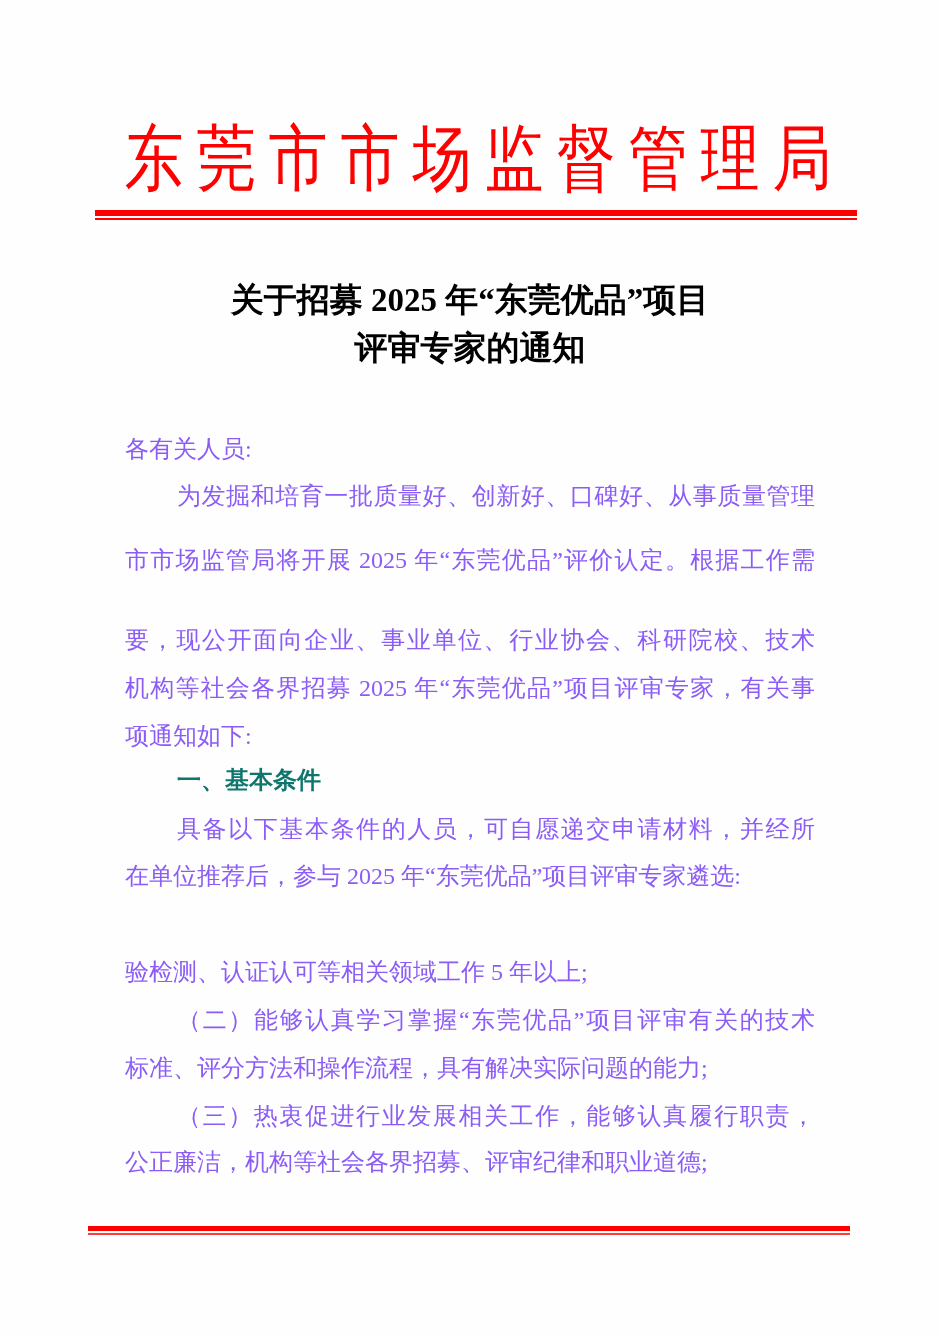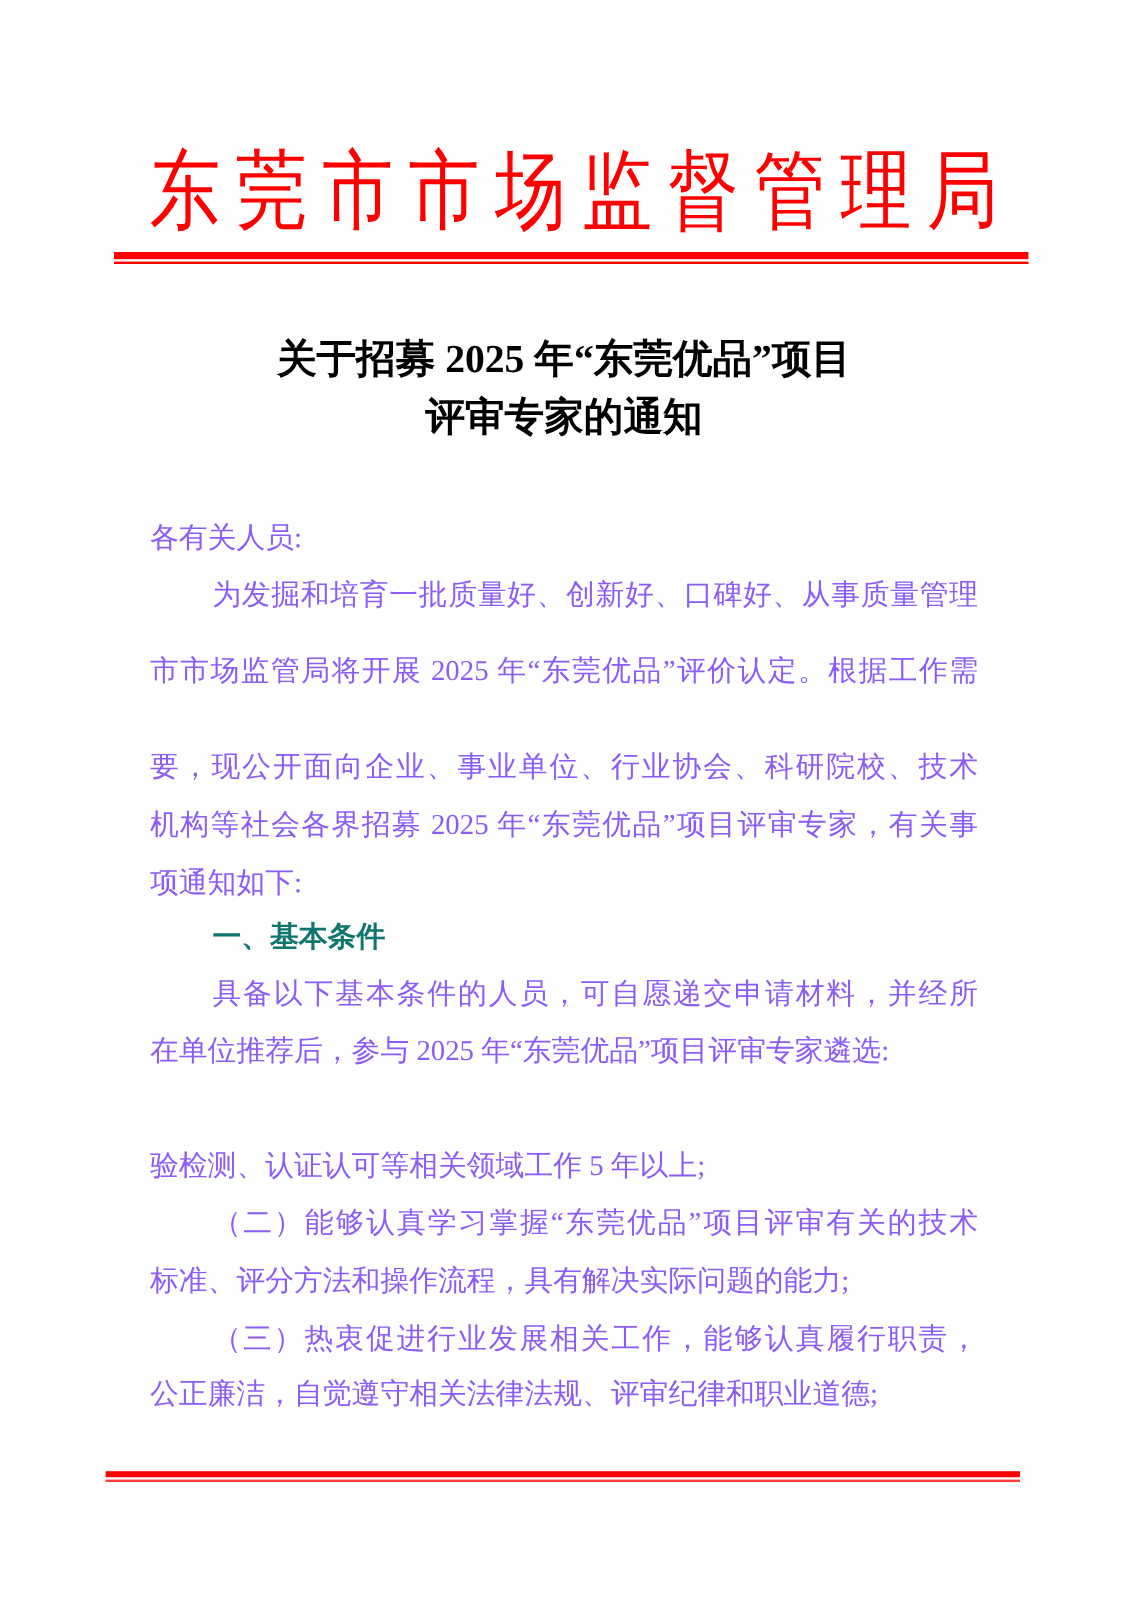--- a/index.html
+++ b/index.html
@@ -129,17 +129,17 @@
 
   <div class="line indent" style="top:814px;">具备以下基本条件的人员，可自愿递交申请材料，并经所</div>
   <div class="line last" style="top:861px;">在单位推荐后，参与 2025 年“东莞优品”项目评审专家遴选:</div>
 
   <div class="line last" style="top:957px;">验检测、认证认可等相关领域工作 5 年以上;</div>
 
   <div class="line indent" style="top:1005px;">（二）能够认真学习掌握“东莞优品”项目评审有关的技术</div>
   <div class="line last" style="top:1053px;">标准、评分方法和操作流程，具有解决实际问题的能力;</div>
 
   <div class="line indent" style="top:1101px;">（三）热衷促进行业发展相关工作，能够认真履行职责，</div>
-  <div class="line last" style="top:1147px;">公正廉洁，自觉遵守相关法律法规、评审纪律和职业道德;</div>
+  <div class="line last" style="top:1147px;">公正廉洁，机构等社会各界招募、评审纪律和职业道德;</div>
 
   <div class="rule rule-bot-thick"></div>
   <div class="rule rule-bot-thin"></div>
 </div>
 
 </body></html>

